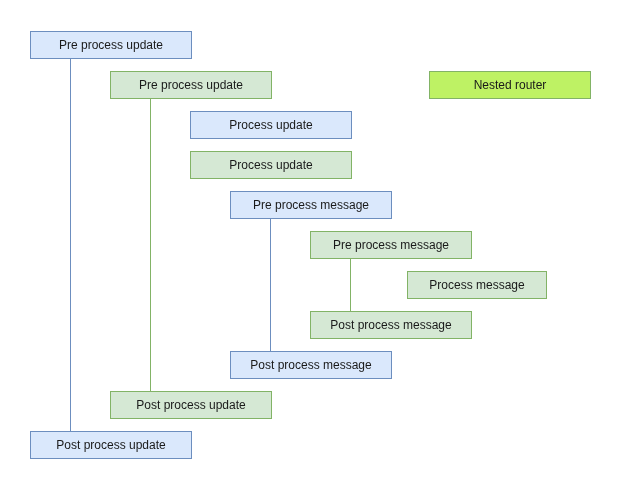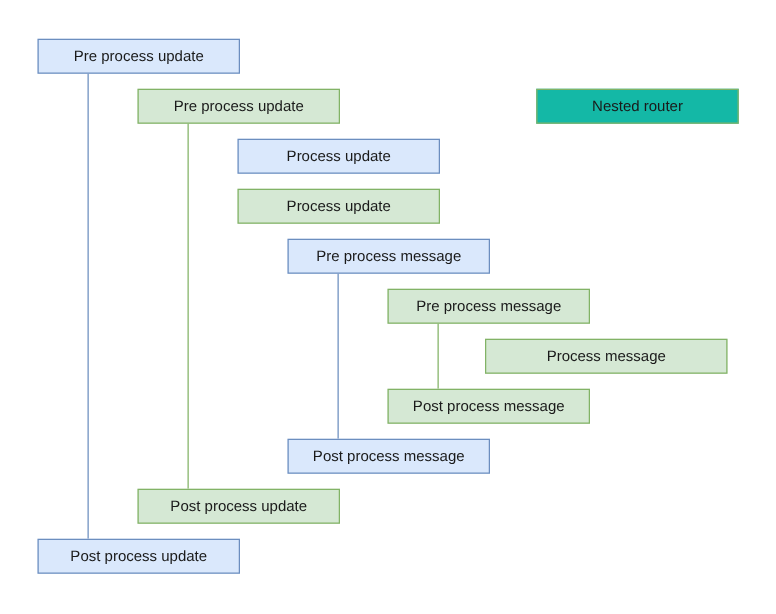--- a/index.html
+++ b/index.html
@@ -67,41 +67,41 @@
     border-width: 1px;
     border-style: solid;
     white-space: nowrap;
     user-select: none;
   }
   .legend-item.blue {
     background: #dae8fc;
     border-color: #6c8ebf;
   }
   .legend-item.green {
-    background: #14b8a6;
+    background: #bef264;
     border-color: #82b366;
   }
 </style>
 </head>
 <body>
 
 <div id="canvas" style="width: 621px; height: 491px; background: rgb(255, 255, 255);">
 
   <div class="edge vline blue" style="left: 70px; top: 58px; height: 373px;"></div>
   <div class="edge vline green" style="left: 150px; top: 98px; height: 293px;"></div>
   <div class="edge vline blue" style="left: 270px; top: 218px; height: 133px;"></div>
   <div class="edge vline green" style="left: 350px; top: 258px; height: 53px;"></div>
 
   <div class="node blue" style="left: 30px; top: 31px; width: 162px; height: 28px;">Pre process update</div>
   <div class="node green" style="left: 110px; top: 71px; width: 162px; height: 28px;">Pre process update</div>
   <div class="node blue" style="left: 190px; top: 111px; width: 162px; height: 28px;">Process update</div>
   <div class="node green" style="left: 190px; top: 151px; width: 162px; height: 28px;">Process update</div>
   <div class="node blue" style="left: 230px; top: 191px; width: 162px; height: 28px;">Pre process message</div>
   <div class="node green" style="left: 310px; top: 231px; width: 162px; height: 28px;">Pre process message</div>
-  <div class="node green" style="left: 388px; top: 271px; width: 194px; height: 28px;">Process message</div>
+  <div class="node green" style="left: 407px; top: 271px; width: 140px; height: 28px;">Process message</div>
   <div class="node green" style="left: 310px; top: 311px; width: 162px; height: 28px;">Post process message</div>
   <div class="node blue" style="left: 230px; top: 351px; width: 162px; height: 28px;">Post process message</div>
   <div class="node green" style="left: 110px; top: 391px; width: 162px; height: 28px;">Post process update</div>
   <div class="node blue" style="left: 30px; top: 431px; width: 162px; height: 28px;">Post process update</div>
 
   <div class="legend-item green" style="left: 429px; top: 71px; width: 162px; height: 28px;">Nested router</div>
 
 </div>
 
 </body></html>

